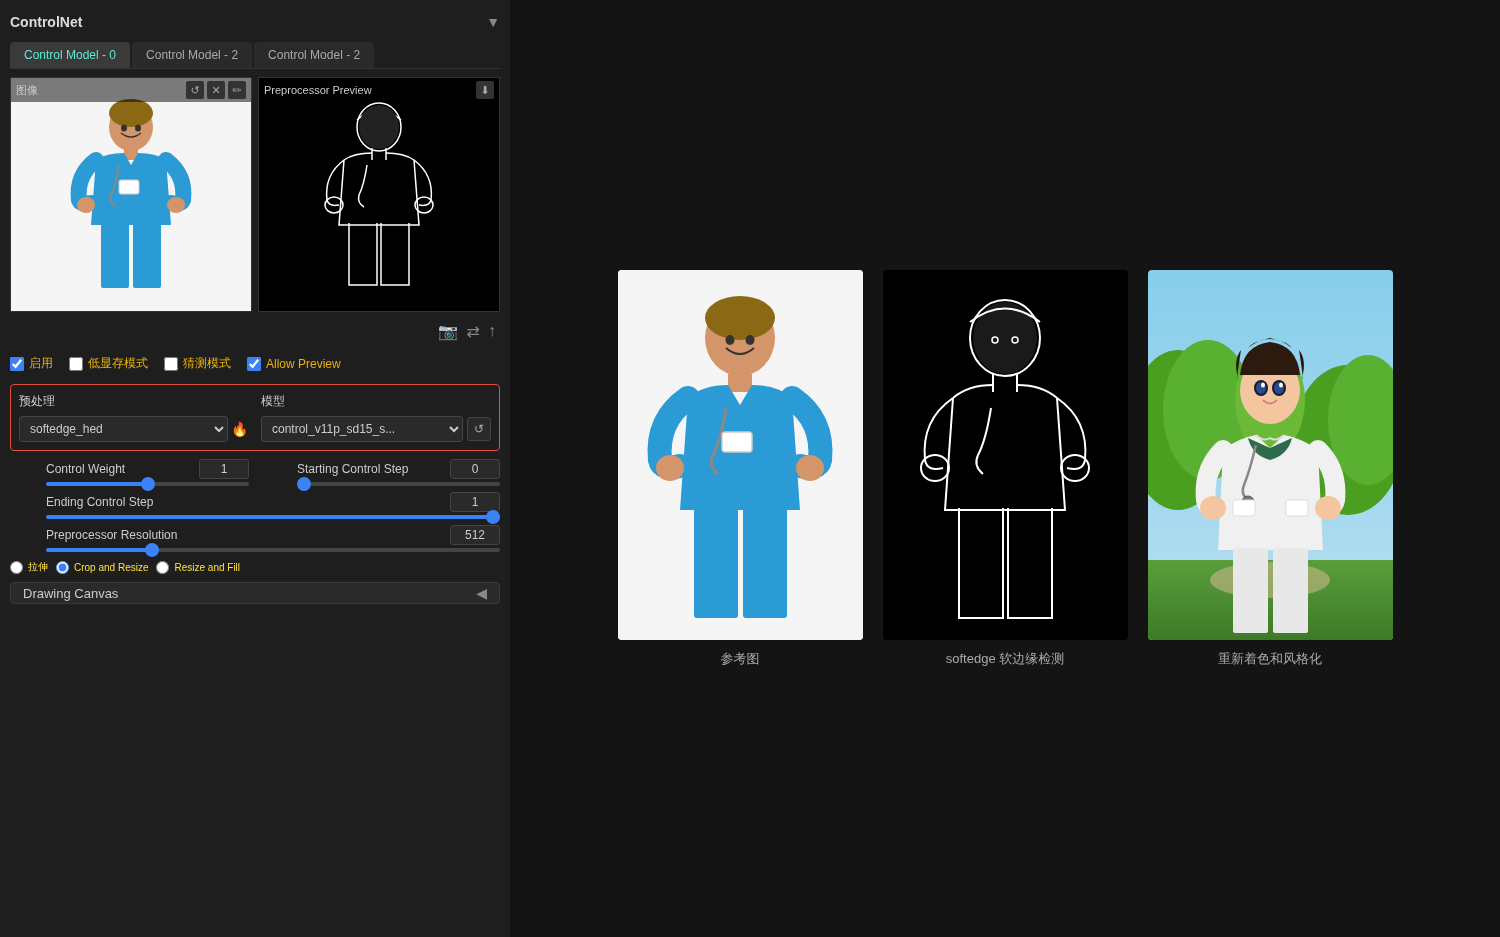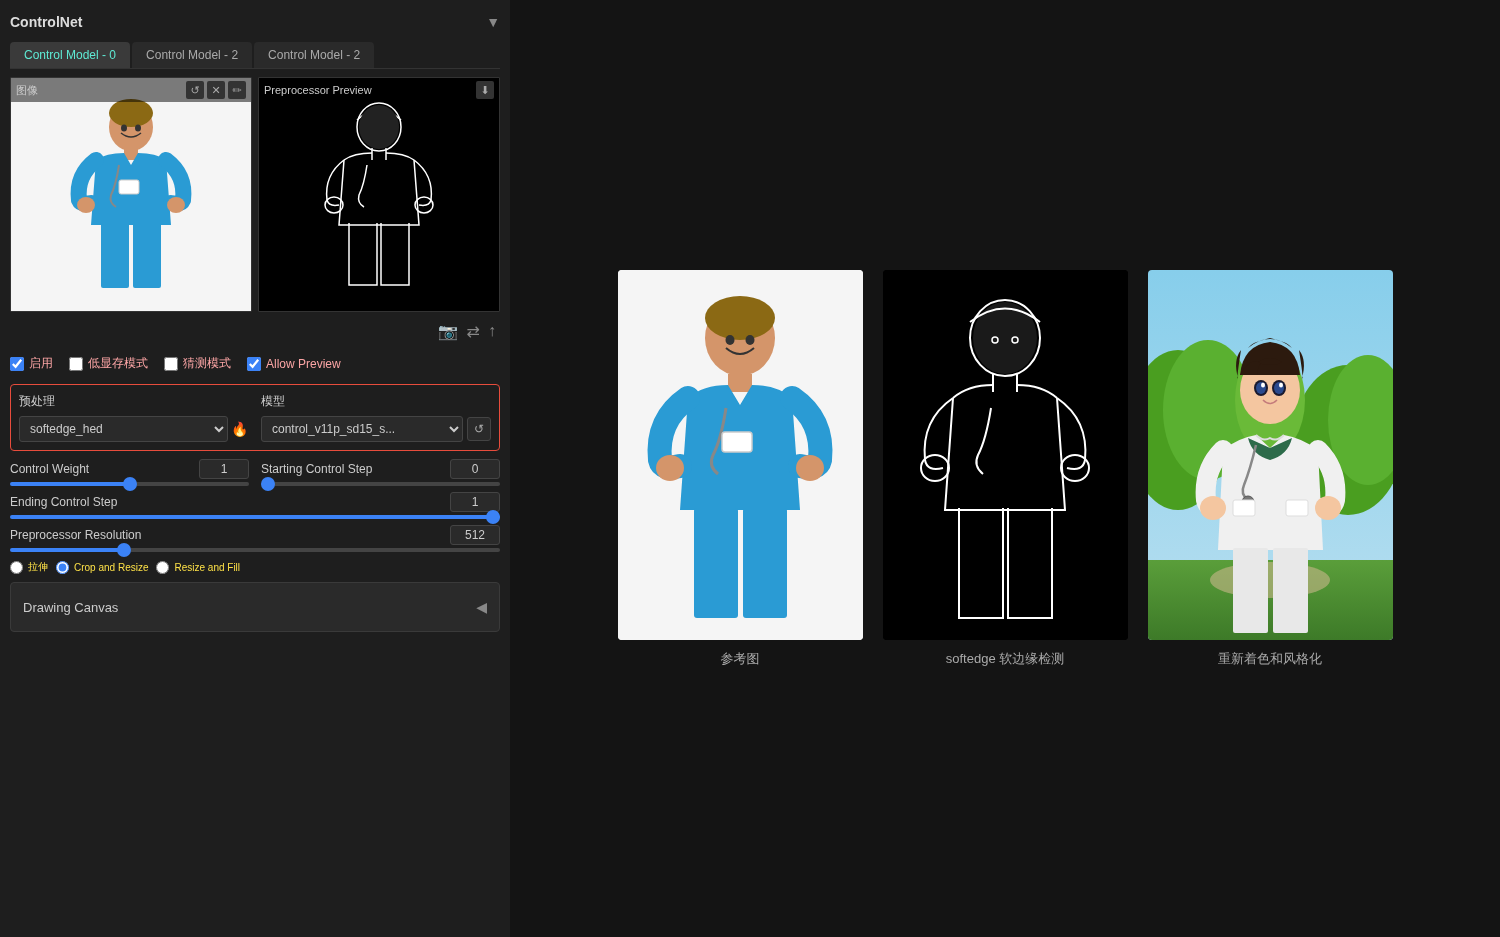--- a/index.html
+++ b/index.html
@@ -133,21 +133,21 @@
       display: flex;
       align-items: center;
       gap: 5px;
     }
     .checkbox-item input[type=checkbox] {
       accent-color: #3b82f6;
       width: 14px;
       height: 14px;
     }
     .checkbox-label {
-      color: #fca5a5;
+      color: #eab308;
       font-size: 12px;
     }
 
     
     .preproc-section {
       border: 1.5px solid #e74c3c;
       border-radius: 4px;
       padding: 8px;
       display: flex;
       flex-direction: column;
@@ -203,20 +203,21 @@
     
     .slider-section {
       display: flex;
       flex-direction: column;
       gap: 6px;
     }
     .slider-row {
       display: flex;
       flex-direction: column;
       gap: 3px;
+      margin-left: 36px;
     }
     .slider-header {
       display: flex;
       justify-content: space-between;
       align-items: center;
     }
     .slider-label {
       color: #ccc;
       font-size: 12px;
     }
@@ -266,21 +267,21 @@
     }
 
     
     .drawing-canvas-bar {
       display: flex;
       align-items: center;
       justify-content: space-between;
       background: #2a2a2a;
       border: 1px solid #3a3a3a;
       border-radius: 4px;
-      padding: 16px 12px;
+      padding: 2px 12px;
       cursor: pointer;
     }
     .drawing-canvas-label {
       color: #ccc;
       font-size: 13px;
     }
     .drawing-canvas-arrow {
       color: #888;
       font-size: 14px;
     }

